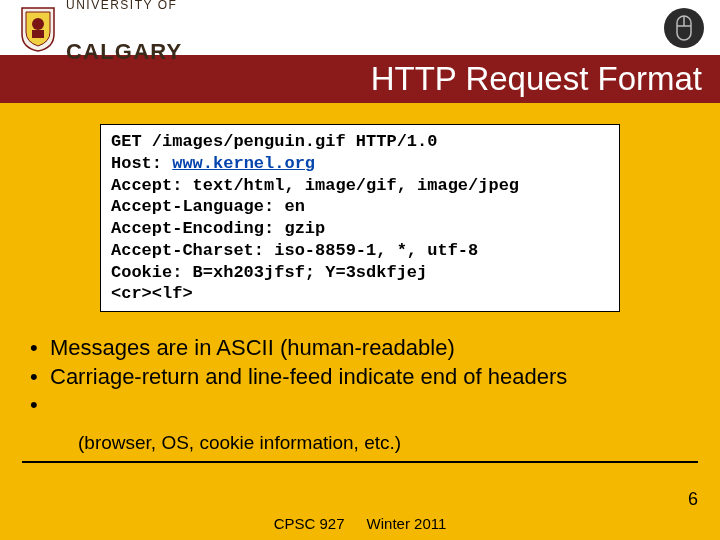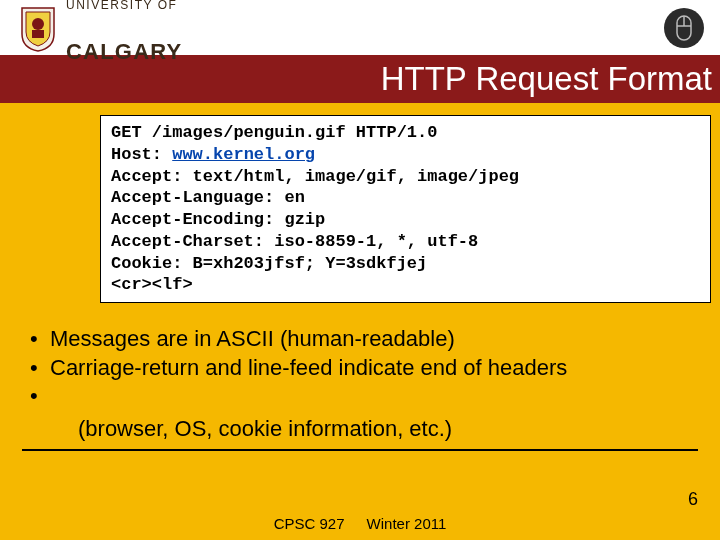--- a/index.html
+++ b/index.html
@@ -62,31 +62,31 @@
     justify-content: center;
   }
   .mouse-circle svg { width: 22px; height: 28px; }
   .title-bar {
     width: 100%;
     height: 48px;
     background: #8b1a1a;
     display: flex;
     align-items: center;
     justify-content: flex-end;
-    padding-right: 8px;
+    padding-right: 18px;
   }
   .title-bar h1 {
     color: #fff;
     font-family: Arial, Helvetica, sans-serif;
     font-weight: 400;
     font-size: 33px;
   }
   .code-box {
-    margin: 12px auto 0 100px;
-    width: 611px;
+    margin: 21px auto 0 100px;
+    width: 520px;
     border: 1.5px solid #000;
     background: #fff;
     padding: 6px 10px;
     font-family: 'Courier New', Courier, monospace;
     font-weight: 700;
     font-size: 17px;
     line-height: 1.28;
   }
   .code-box a { color: #0645ad; text-decoration: underline; }
   .bullets {
@@ -98,22 +98,22 @@
   .bullets .row {
     display: flex;
     align-items: flex-start;
   }
   .bullets .dot {
     width: 20px;
     flex-shrink: 0;
   }
   .sub-bullet {
     margin-left: 48px;
-    font-size: 22px;
-    margin-top: 4px;
+    font-size: 19px;
+    margin-top: 11px;
   }
   .rule {
     margin: 6px 22px 0 22px;
     border-top: 2px solid #000;
   }
   .footer {
     position: absolute;
     bottom: 8px;
     left: 0;
     width: 100%;

